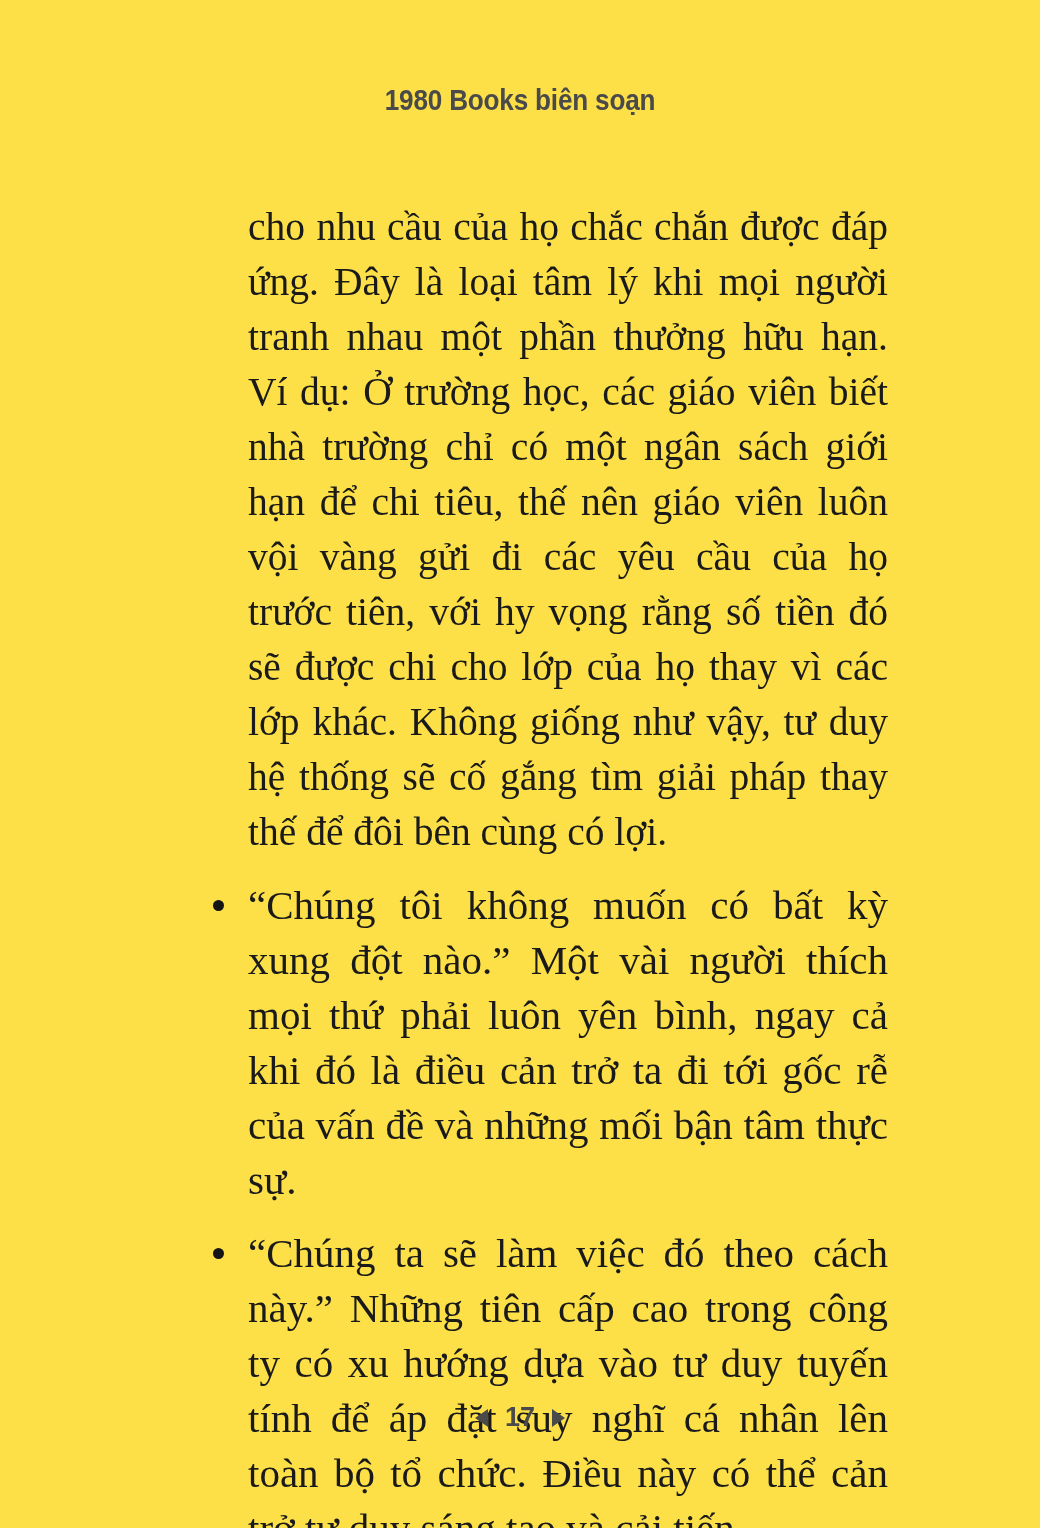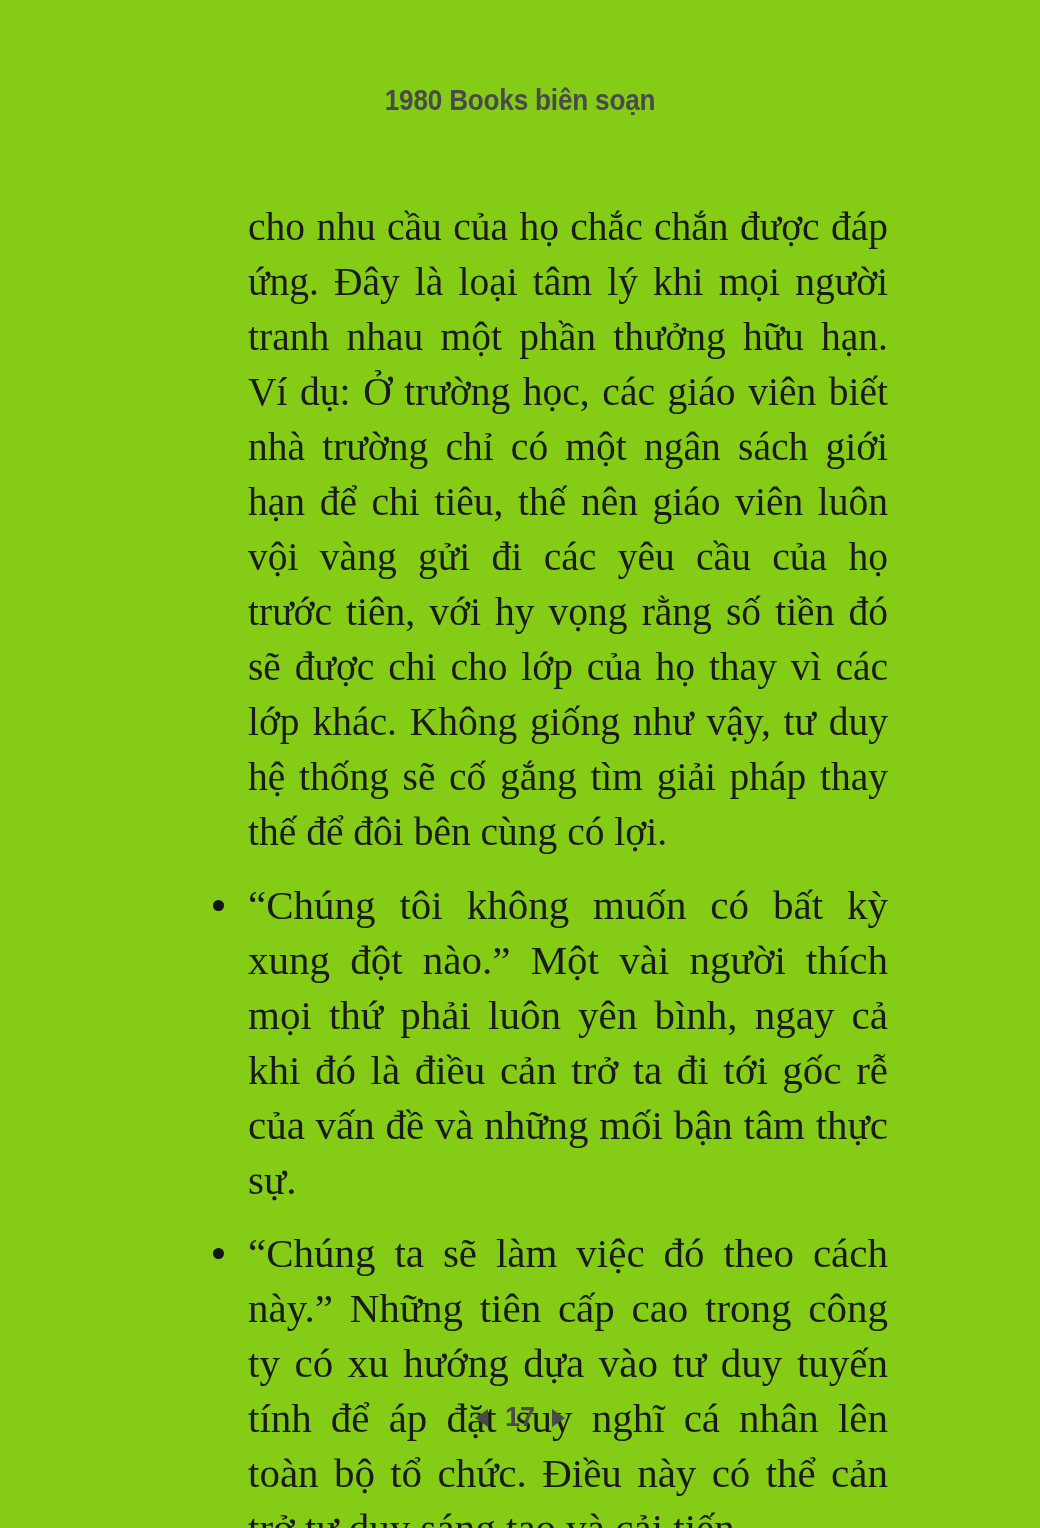--- a/index.html
+++ b/index.html
@@ -13,21 +13,21 @@
     height: 1528px;
     position: relative;
     overflow: hidden;
     font-family: "Liberation Serif", "DejaVu Serif", serif;
     -webkit-font-smoothing: antialiased;
   }
 
   .page {
     position: absolute;
     inset: 0;
-    background: #84cc16;
+    background: #fde047;
   }
 
   
   .running-header {
     position: absolute;
     top: 84px;
     left: 0;
     width: 1040px;
     text-align: center;
     font-family: "Liberation Sans Narrow", "Liberation Sans", "DejaVu Sans", sans-serif;

